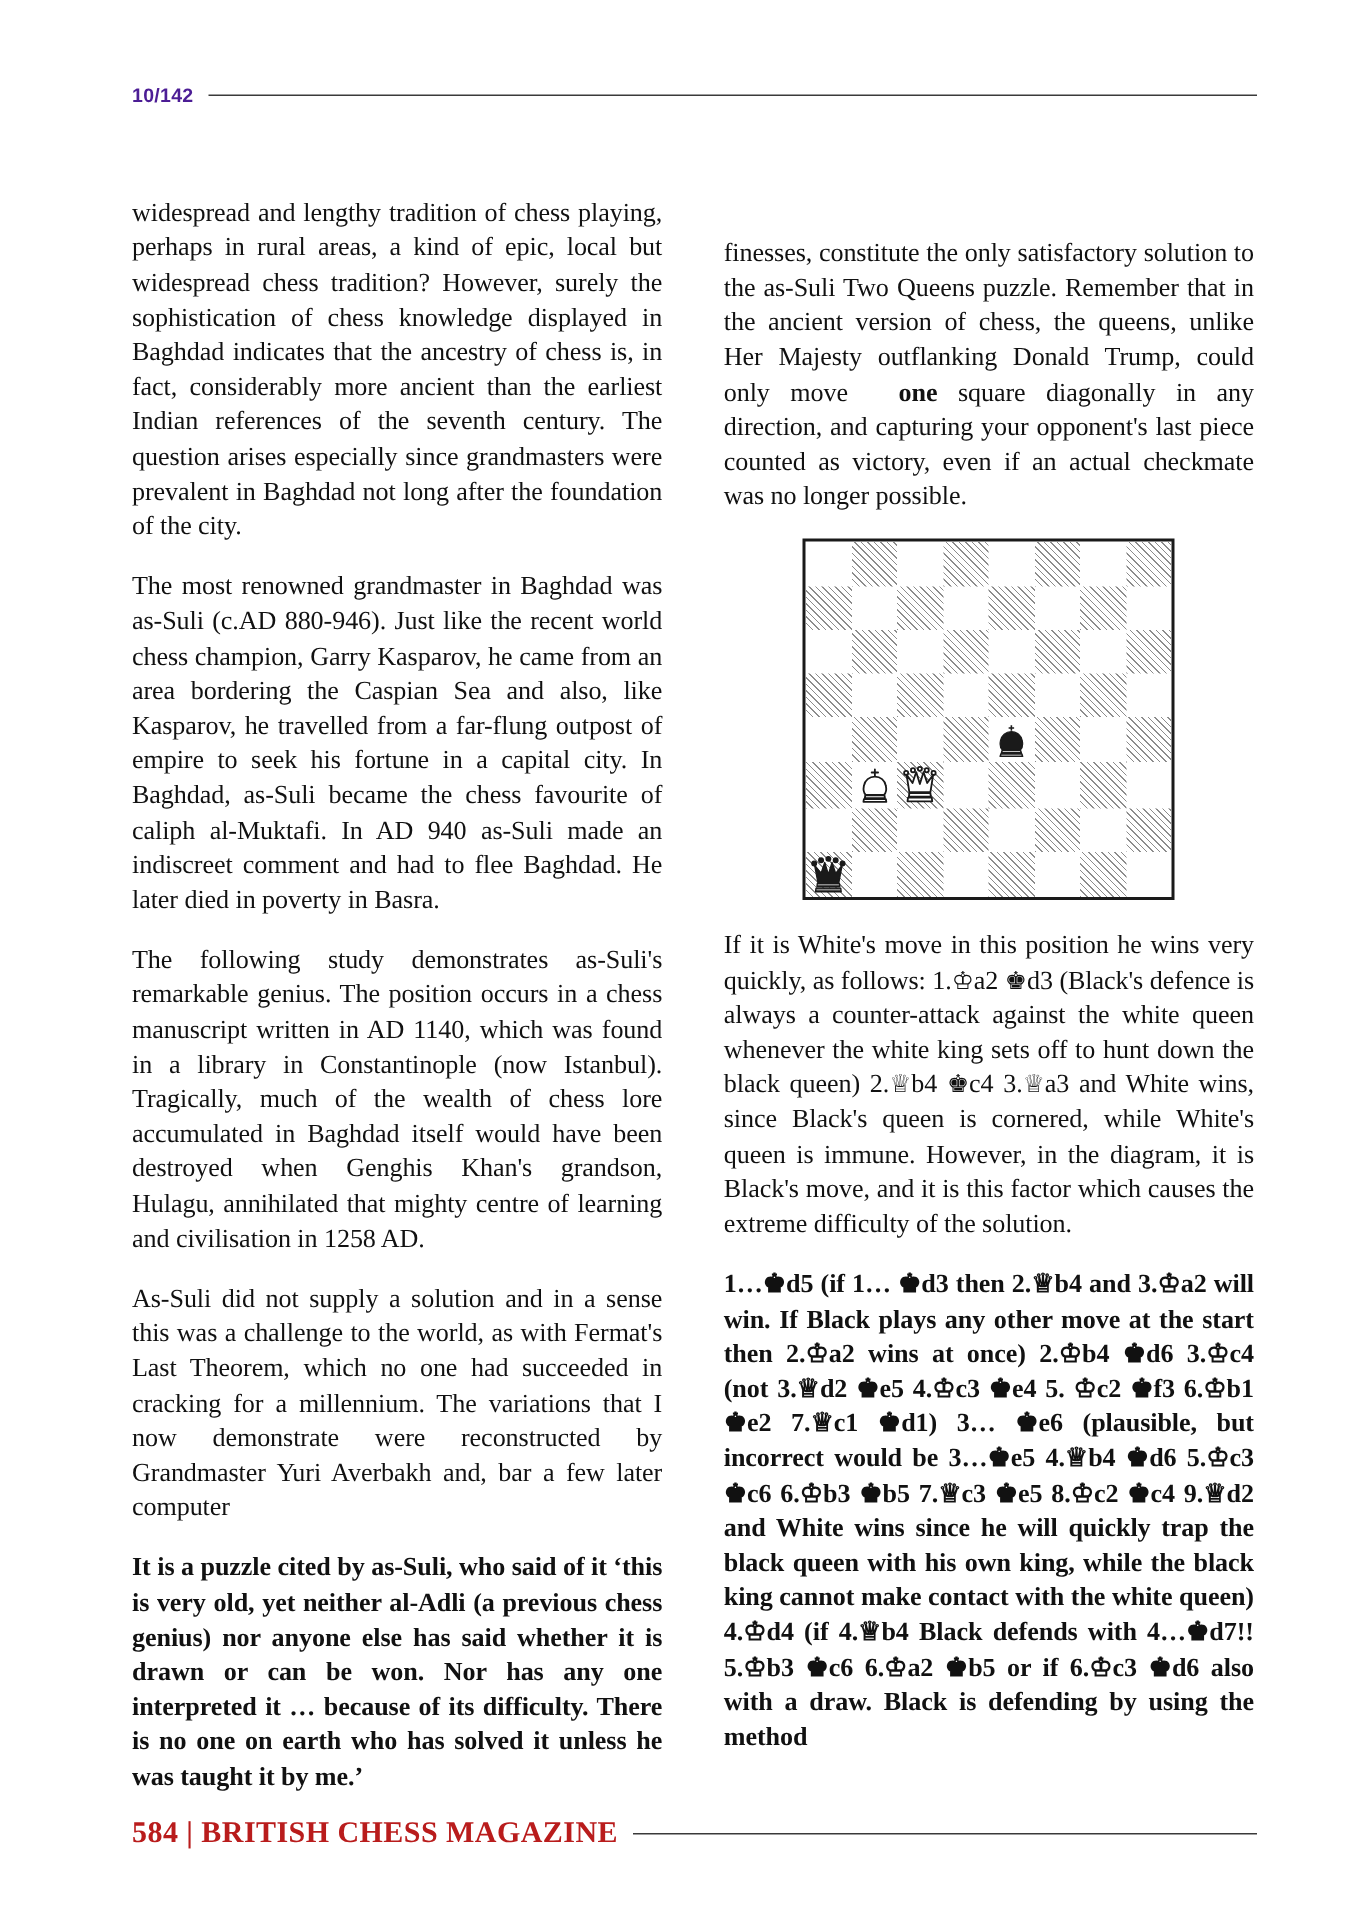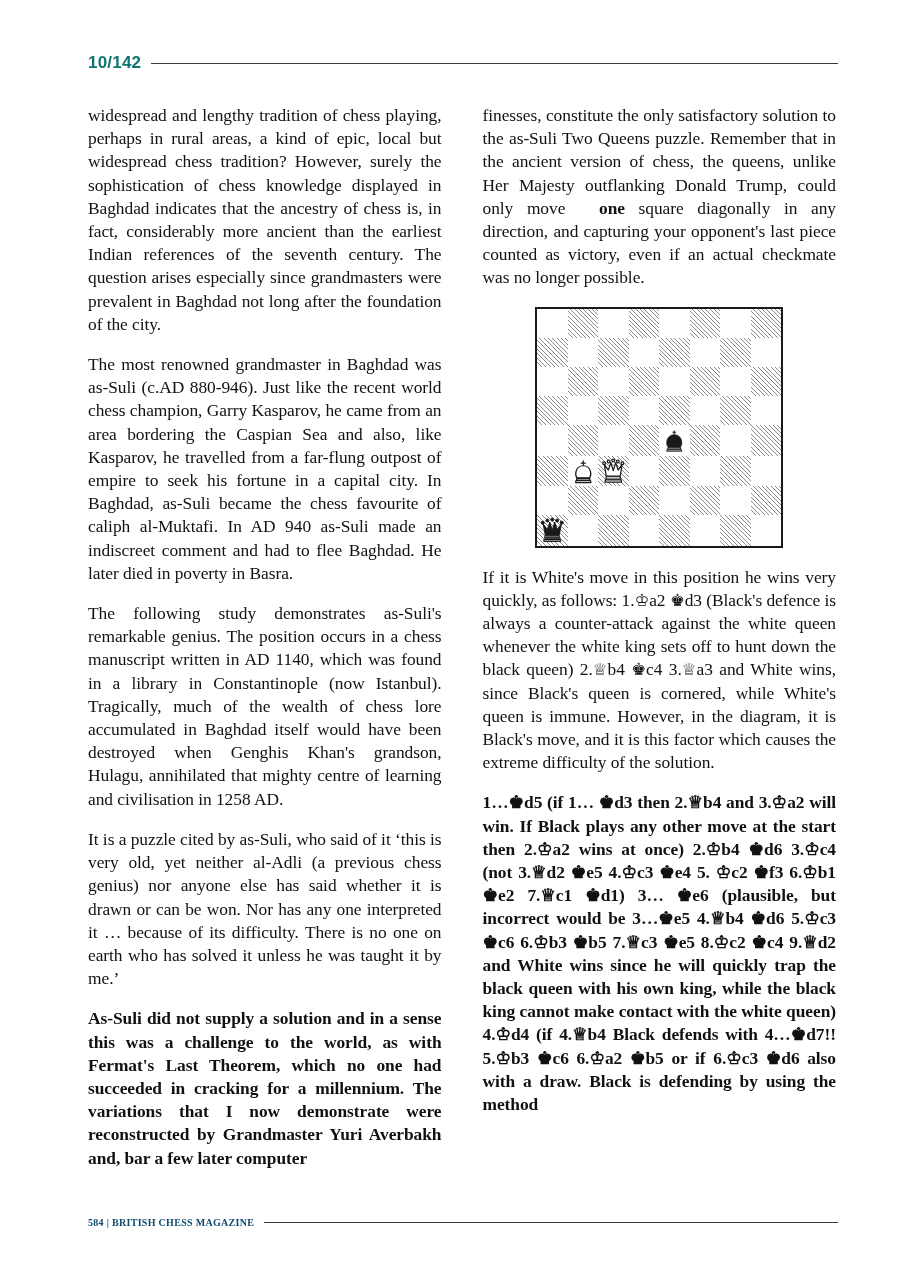--- a/index.html
+++ b/index.html
@@ -22,41 +22,42 @@
     left: 88px;
     top: 52px;
     width: 750px;
     height: 22px;
     display: flex;
     align-items: center;
     gap: 10px;
   }
   .folio {
     font-family: "Liberation Sans", "DejaVu Sans", sans-serif;
-    font-size: 17px;
+    font-size: 13px;
     font-weight: 600;
     letter-spacing: 0.2px;
-    color: #0f766e;
+    color: #4c1d95;
     white-space: nowrap;
   }
   .rule {
     flex: 1 1 auto;
     height: 1px;
     background: #3a3a3a;
   }
 
   
   .columns {
     position: absolute;
     left: 88px;
-    top: 104px;
+    top: 116px;
     width: 748px;
     height: 1094px;
     display: flex;
     gap: 41px;
+    align-items: center;
   }
   .column {
     width: 361px;
     position: relative;
   }
   p.para {
     margin: 0 0 17px 0;
     font-size: 17.4px;
     line-height: 23.2px;
     text-align: justify;
@@ -118,43 +119,43 @@
     left: 88px;
     bottom: 48px;
     width: 750px;
     height: 20px;
     display: flex;
     align-items: center;
     gap: 10px;
   }
   .footer-text {
     font-family: "Liberation Serif", "DejaVu Serif", serif;
-    font-size: 10px;
+    font-size: 20px;
     font-weight: bold;
     letter-spacing: 0.3px;
-    color: #0c4a6e;
+    color: #b91c1c;
     white-space: nowrap;
   }
 </style>
 </head>
 <body>
 
 <div class="page-header">
   <span class="folio">10/142</span>
   <span class="rule"></span>
 </div>
 
 <div class="columns">
 
   <div class="column">
     <p class="para">widespread and lengthy tradition of chess playing, perhaps in rural areas, a kind of epic, local but widespread chess tradition? However, surely the sophistication of chess knowledge displayed in Baghdad indicates that the ancestry of chess is, in fact, considerably more ancient than the earliest Indian references of the seventh century. The question arises especially since grandmasters were prevalent in Baghdad not long after the foundation of the city.</p>
     <p class="para">The most renowned grandmaster in Baghdad was as-Suli (c.AD 880-946). Just like the recent world chess champion, Garry Kasparov, he came from an area bordering the Caspian Sea and also, like Kasparov, he travelled from a far-flung outpost of empire to seek his fortune in a capital city. In Baghdad, as-Suli became the chess favourite of caliph al-Muktafi. In AD 940 as-Suli made an indiscreet comment and had to flee Baghdad. He later died in poverty in Basra.</p>
     <p class="para">The following study demonstrates as-Suli's remarkable genius. The position occurs in a chess manuscript written in AD 1140, which was found in a library in Constantinople (now Istanbul). Tragically, much of the wealth of chess lore accumulated in Baghdad itself would have been destroyed when Genghis Khan's grandson, Hulagu, annihilated that mighty centre of learning and civilisation in 1258 AD.</p>
+    <p class="para">As-Suli did not supply a solution and in a sense this was a challenge to the world, as with Fermat's Last Theorem, which no one had succeeded in cracking for a millennium. The variations that I now demonstrate were reconstructed by Grandmaster Yuri Averbakh and, bar a few later computer</p>
     <p class="para">It is a puzzle cited by as-Suli, who said of it ‘this is very old, yet neither al-Adli (a previous chess genius) nor anyone else has said whether it is drawn or can be won. Nor has any one interpreted it … because of its difficulty. There is no one on earth who has solved it unless he was taught it by me.’</p>
-    <p class="para">As-Suli did not supply a solution and in a sense this was a challenge to the world, as with Fermat's Last Theorem, which no one had succeeded in cracking for a millennium. The variations that I now demonstrate were reconstructed by Grandmaster Yuri Averbakh and, bar a few later computer</p>
   </div>
 
   <div class="column">
 
     <p class="para"><span>finesses, constitute the only satisfactory solution to the as-Suli Two Queens puzzle. Remember that in the ancient version of chess, the queens, unlike Her Majesty outflanking Donald Trump, could only move </span><span class="b">one</span><span> square diagonally in any direction, and capturing your opponent's last piece counted as victory, even if an actual checkmate was no longer possible.</span></p>
 
     <div class="diagram-wrap">
       <div class="board">
 
         <div class="sq light"></div>

